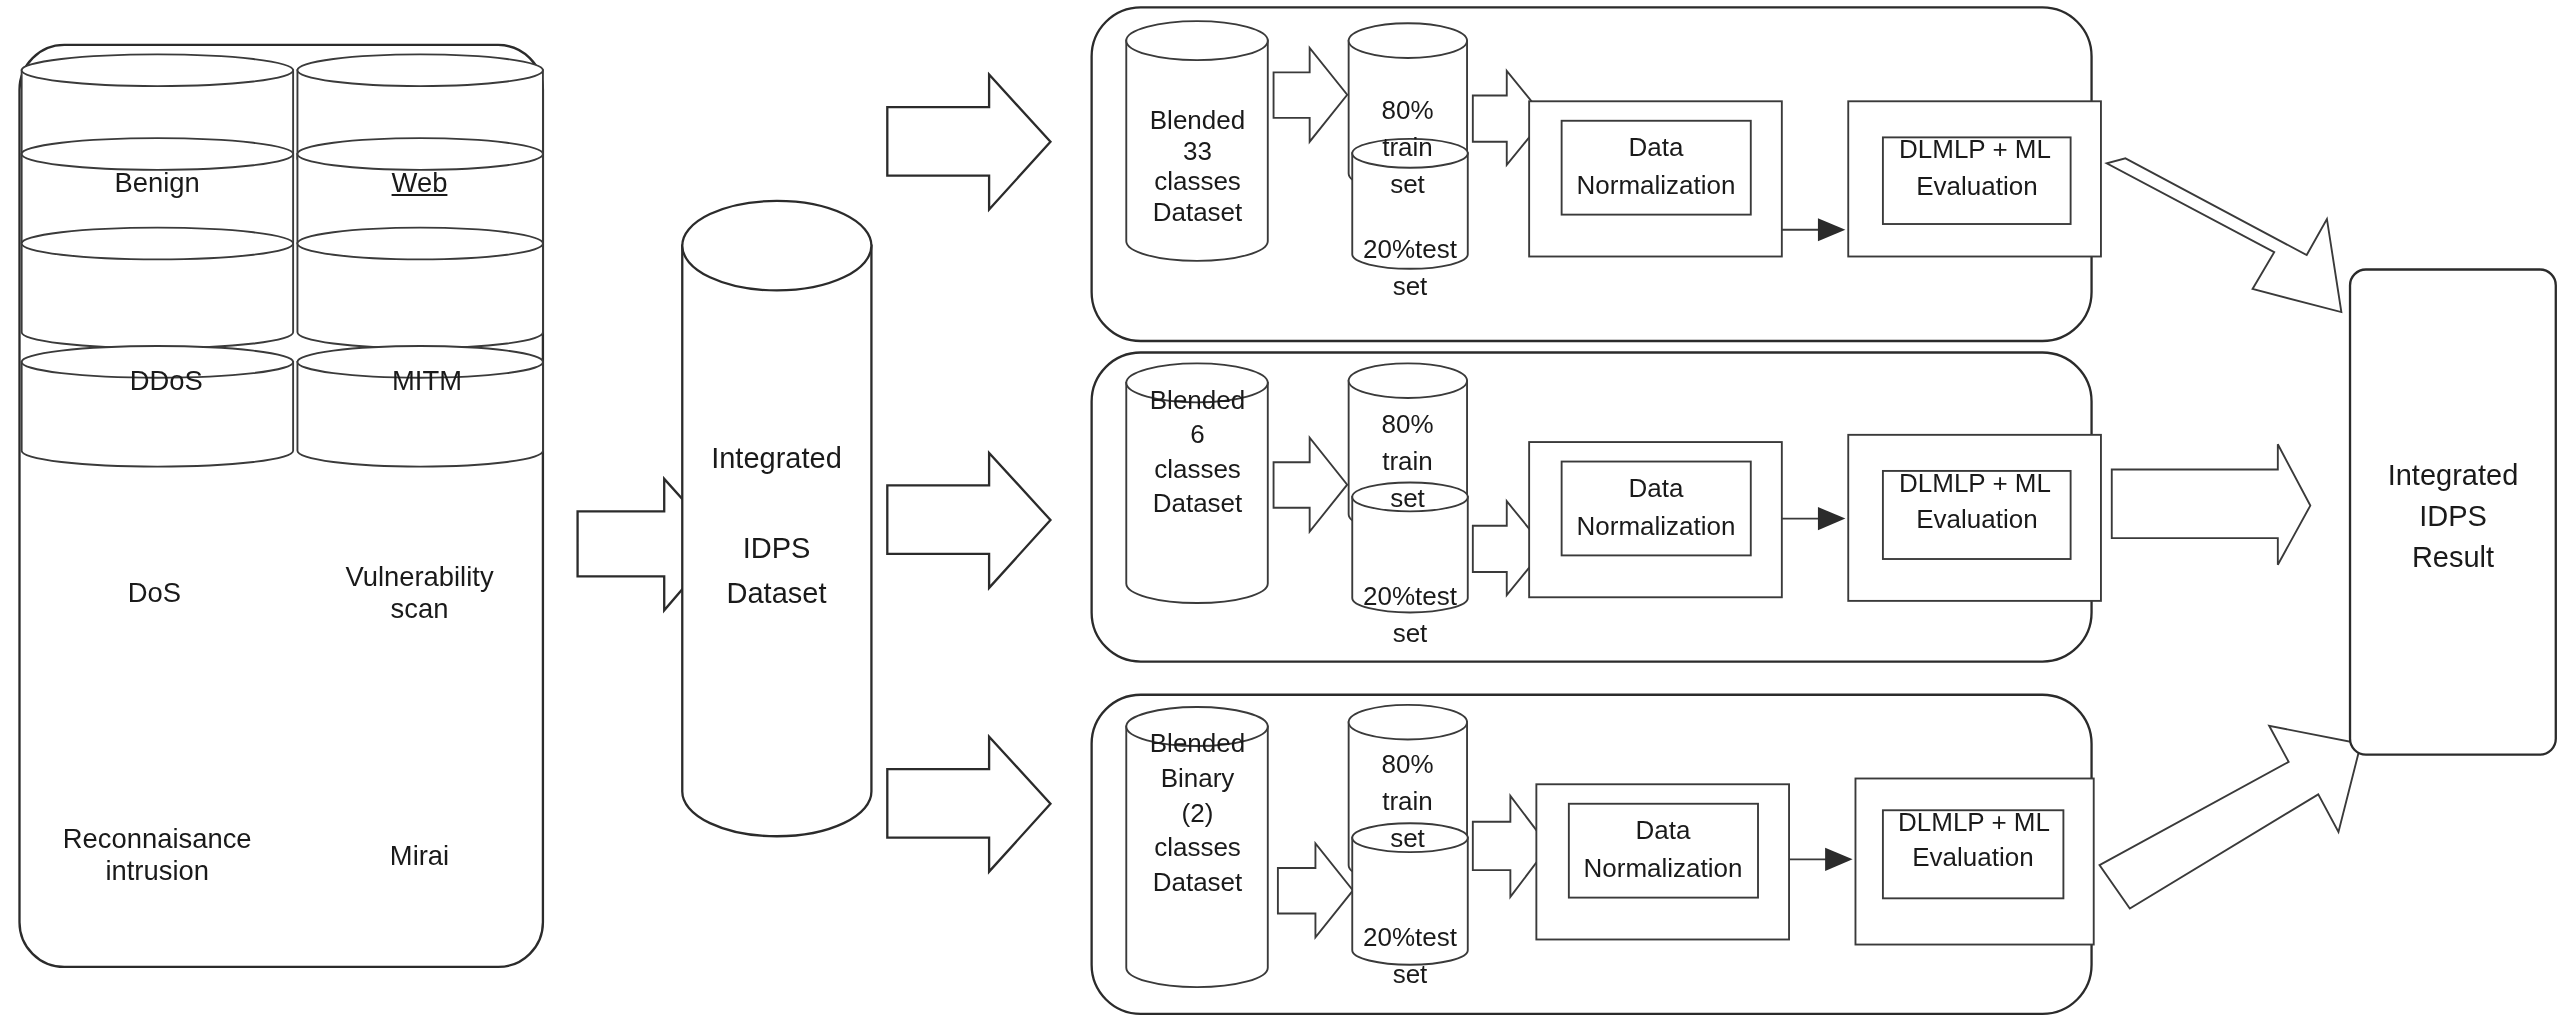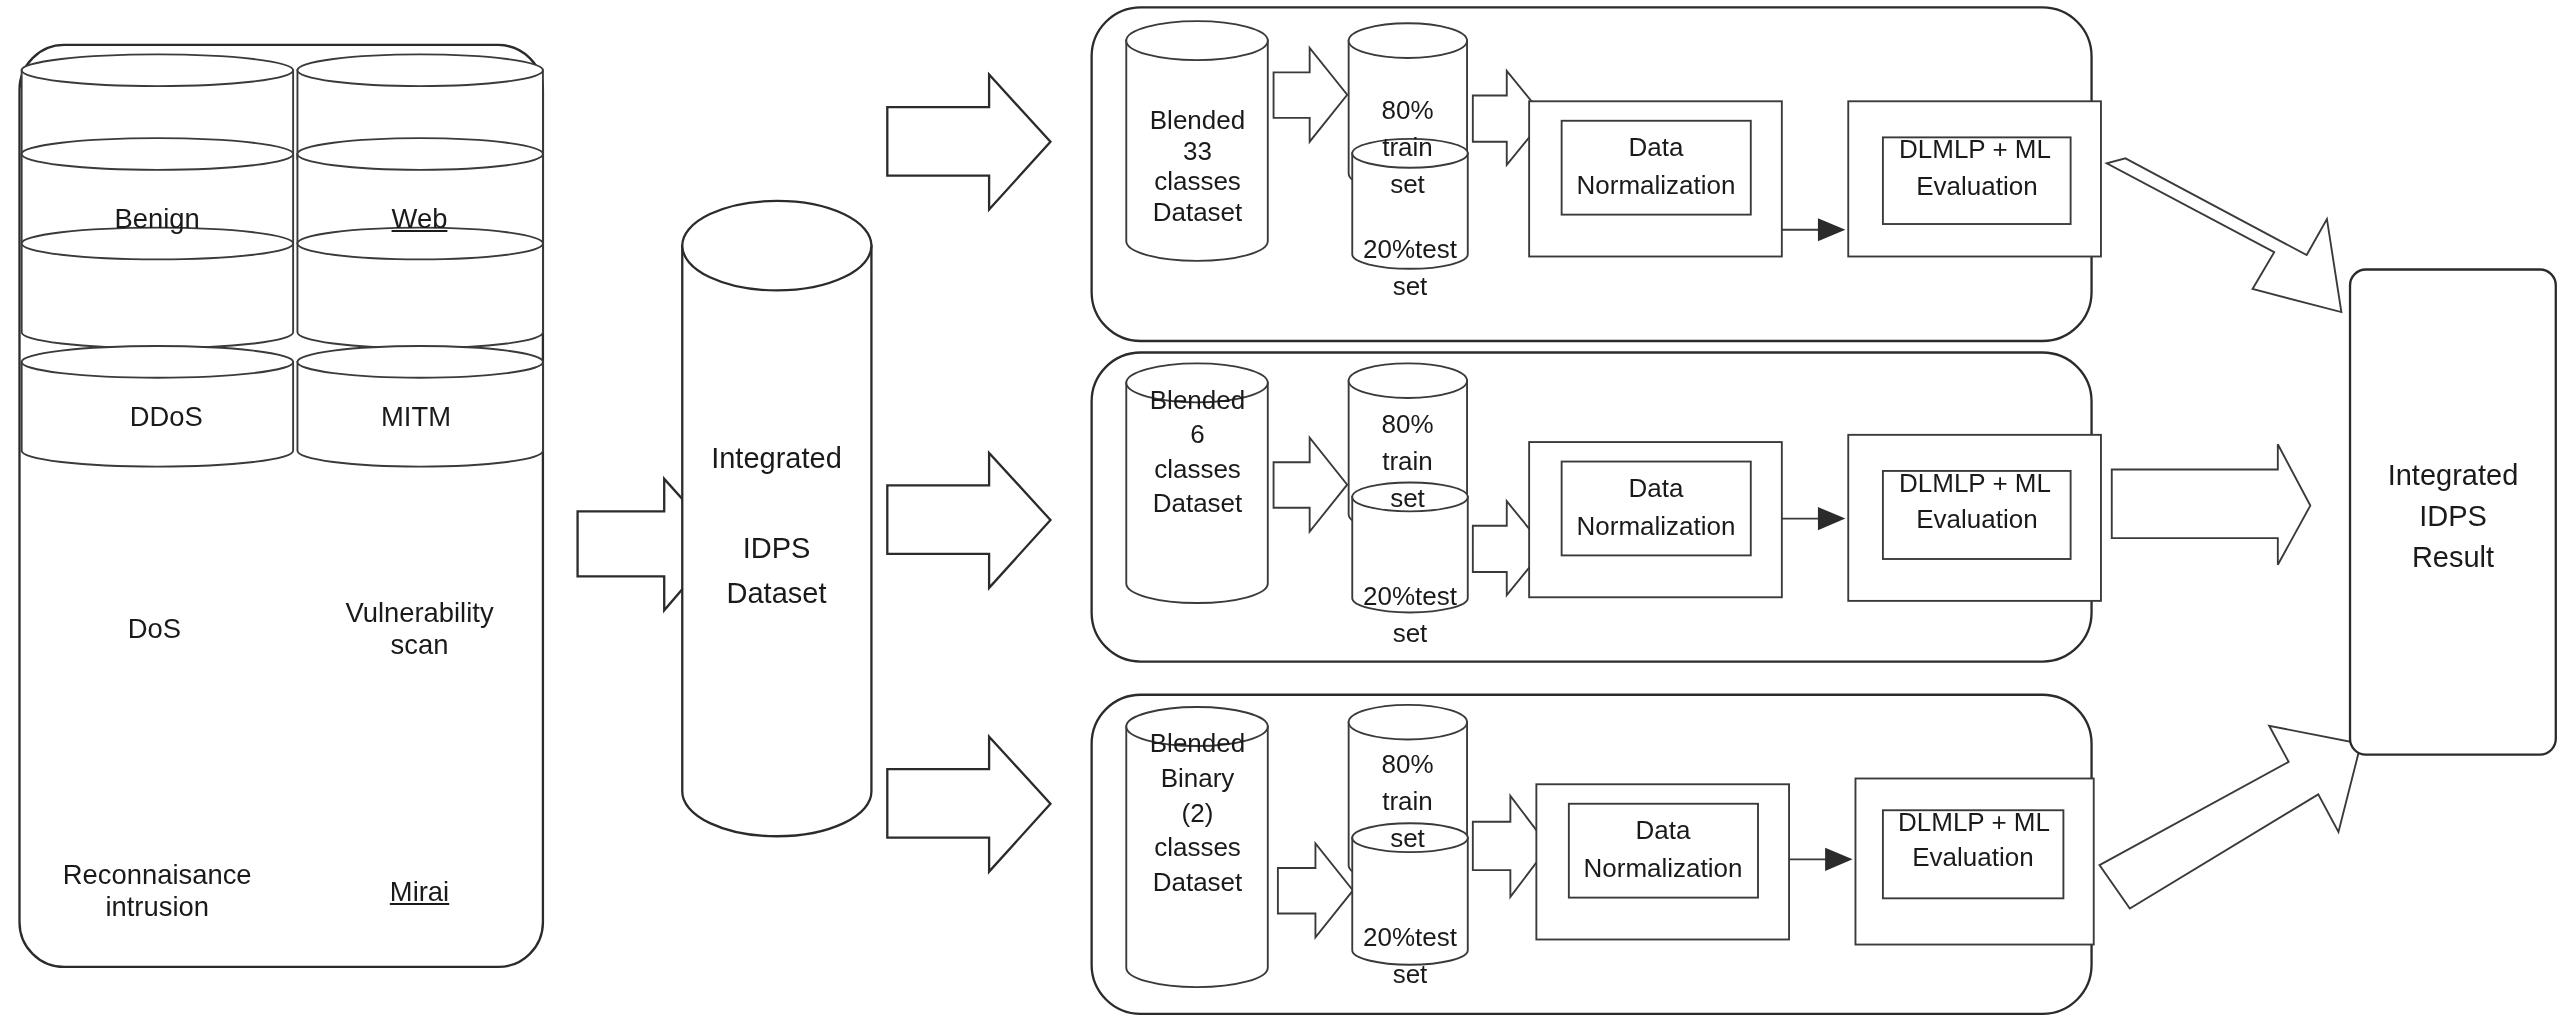--- a/index.html
+++ b/index.html
@@ -40,21 +40,21 @@
   .lbl {
     position: absolute;
     color: #1a1a1a;
     font-family: "Liberation Sans", sans-serif;
     text-align: center;
     line-height: 1.18;
     white-space: pre-line;
     user-select: none;
   }
   .lbl-lg { font-size: 29px; }
-  .lbl-md { font-size: 27.4px; margin-top: 36px; }
+  .lbl-md { font-size: 27.4px; }
   .lbl-sm { font-size: 26px; }
 </style>
 </head>
 <body>
 
 <div id="canvas">
 
   <svg class="layer" viewBox="0 0 3568 1415">
 
     <rect class="stroke fillwhite" x="27" y="62" width="725" height="1277" rx="62" ry="62"></rect>
@@ -203,29 +203,29 @@
     <path class="stroke-thin fillwhite" d="M2908,1198 L3170,1055 L3143,1005 L3270,1030 L3239,1152 L3211,1100 L2950,1258 Z"></path>
 
     <rect class="stroke fillwhite" x="3255" y="373" width="285" height="672" rx="22" ry="22"></rect>
 
   </svg>
 
   <div class="lbl lbl-md" style="left:21.7px; top:167px; width:271px;">Benign</div>
   <div class="lbl lbl-md" style="left:297px; top:167px; width:245px;text-decoration:underline;">Web</div>
 
   <div class="lbl lbl-md" style="left:21.7px; top:365px; width:271px;padding-left:9px;">DDoS</div>
-  <div class="lbl lbl-md" style="left:287px; top:365px; width:258px;">MITM</div>
+  <div class="lbl lbl-md" style="left:298px; top:365px; width:258px;">MITM</div>
 
   <div class="lbl lbl-md" style="left:19px; top:577px; width:271px;">DoS</div>
   <div class="lbl lbl-md" style="left:297px; top:561px; width:245px;">Vulnerability
 scan</div>
 
   <div class="lbl lbl-md" style="left:8.7px; top:823px; width:297px;">Reconnaisance
 intrusion</div>
-  <div class="lbl lbl-md" style="left:297px; top:840px; width:245px;text-decoration:underline;">Mirai</div>
+  <div class="lbl lbl-md" style="left:297px; top:840px; width:245px;">Mirai</div>
 
   <div class="lbl lbl-lg" style="left:682px; top:436px; width:189px; line-height:1.55;">Integrated
 
 IDPS
 Dataset</div>
 
   <div class="lbl lbl-sm" style="left:1121px; top:105px; width:153px;">Blended
 33
 classes
 Dataset</div>

